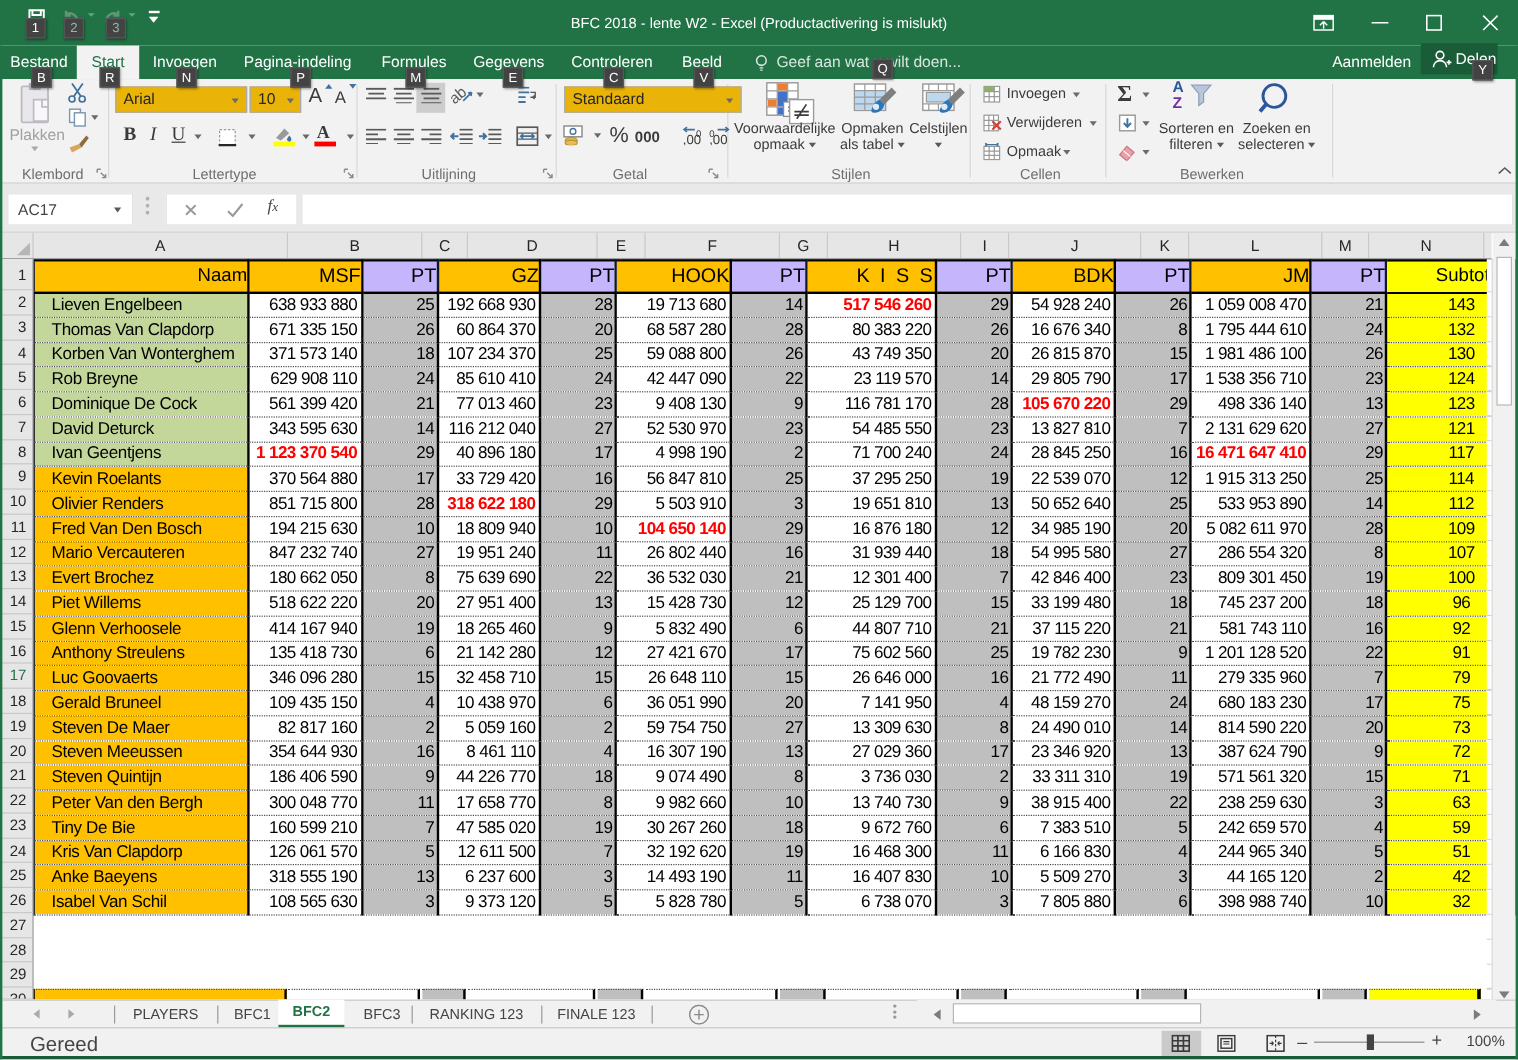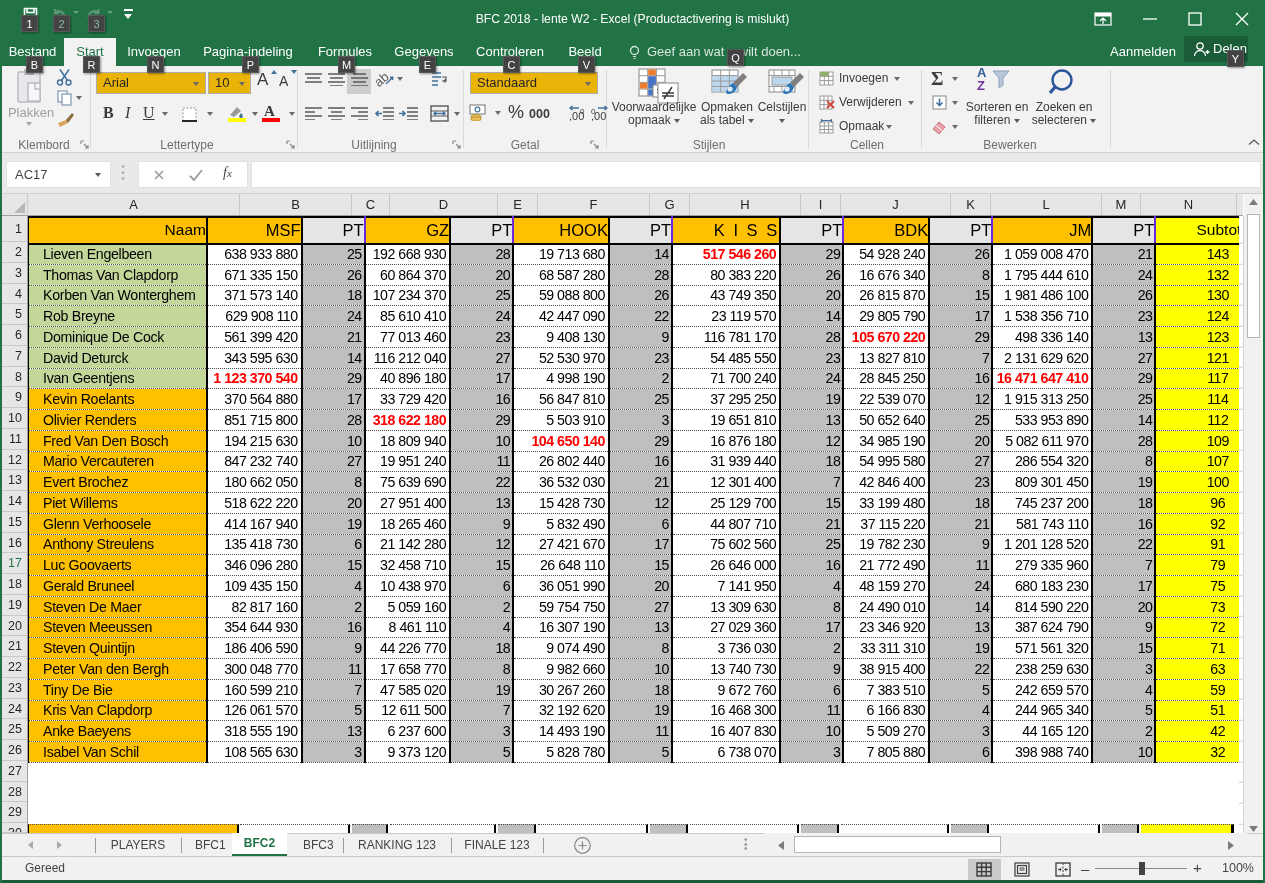--- a/index.html
+++ b/index.html
@@ -36,21 +36,21 @@
 .ch { position:absolute; top:0; height:21px; font-size:13px; color:#262626; text-align:center; line-height:21px; border-right:1px solid #c9c9c9; }
 #rowheads { position:absolute; left:2px; top:216px; width:26px; height:617px; background:#e6e6e6; border-right:1px solid #9f9f9f; }
 .rh { position:absolute; right:0; width:26px; font-size:12.5px; color:#262626; text-align:right; padding-right:5px; border-bottom:1px solid #c9c9c9; }
 
 #tablewrap { position:absolute; left:28px; top:216px; }
 table.sheet { border-collapse:collapse; table-layout:fixed; font-family:"Liberation Sans", sans-serif; }
 table.sheet td { overflow:hidden; white-space:nowrap; height:20.75px; padding:0; font-size:14.2px; color:#000; border-bottom:1px dotted #4d4d4d; }
 tr.hrow td { height:26.5px; border-top:2px solid #000; border-bottom:2.5px solid #000; font-weight:normal; text-align:right;padding-left:40px; }
 table.sheet td.hA { background:#ffc000; font-size:15.5px; border-right:2px solid #000; border-left:1px solid #000; }
 table.sheet td.hV { background:#ffc000; font-size:16.5px; border-right:2px solid #000; }
-table.sheet td.hP { background:#e5e5e5; font-size:16.5px; border-right:2px solid #6d28d9; }
+table.sheet td.hP { background:#c4b5fd; font-size:16.5px; border-right:2px solid #0f172a; }
 table.sheet td.hS { background:#ffff00; font-size:15.5px; border-right:3px solid #000; position:relative; }
 .cm { position:absolute; right:0; top:0; width:0; height:0; border-left:5px solid transparent; border-top:5px solid #e00000; }
 table.sheet td.nmg, table.sheet td.nmo { padding-left:14px; font-size:14.2px; letter-spacing:-.3px; border-right:2px solid #000; border-left:1px solid #000; }
 table.sheet td.nmg { background:#c4d79b; }
 table.sheet td.nmo { background:#ffc000; }
 table.sheet td.num { text-align:right; padding-right:3px; letter-spacing:-.5px; background:#fff; border-right:2px solid #000; }
 table.sheet td.pt { text-align:right; padding-right:2px; letter-spacing:-.5px; background:#bfbfbf; border-right:2px solid #000; }
 table.sheet td.sub { text-align:center; padding-left:17px; letter-spacing:-.5px; background:#ffff00; border-right:3px solid #000; }
 table.sheet td.red { color:#fe0000; font-weight:bold; }
 
@@ -61,21 +61,21 @@
 #vscroll { position:absolute; left:1244px; top:194px; width:19px; height:645px; background:#f1f1f1; }
 #vthumb { position:absolute; left:1246.5px; top:214px; width:13.5px; height:124px; background:#fff; border:1px solid #b5b5b5; }
 
 #tabbar { position:absolute; left:2px; top:833px; width:1261px; height:23px; background:#f1f1f1; border-top:1px solid #c9c9c9; font-size:12px; color:#444; }
 .stab { position:absolute; top:0; height:23px; line-height:22px; }
 .tsep { position:absolute; top:4px; width:1px; height:15px; background:#9a9a9a; }
 #bfc2tab { position:absolute; left:232px; top:833px; z-index:5; width:55px; height:23px; background:#fff; border-bottom:2px solid #217346; color:#217346; font-weight:bold; font-size:12px; text-align:center; line-height:21px; }
 #hscroll { position:absolute; left:764px; top:833px; width:483px; height:23px; background:#f1f1f1; }
 #hthumb { position:absolute; left:794px; top:836px; width:207px; height:17px; background:#fff; border:1px solid #b5b5b5; }
 #statusbar { position:absolute; left:2px; top:856px; width:1261px; height:24px; background:#f1f1f1; border-top:1px solid #c8c8c8; }
-#statusbar .txt { position:absolute; left:23px; top:4px; font-size:12px; color:#444; }
+#statusbar .txt { position:absolute; left:23px; top:4px; font-size:17px; color:#444; }
 #bottomedge { position:absolute; left:0; top:880px; width:1265px; height:3px; background:#1a5c38; }
 #leftedge { position:absolute; left:0; top:38px; width:2px; height:845px; background:#217346; }
 #rightedge { position:absolute; left:1263px; top:38px; width:2px; height:845px; background:#217346; }
 svg { display:block; }
 .icolabel { font-size:12px; color:#3b3b3b; text-align:center; line-height:13px; }
 </style>
 </head>
 <body>
 <div id="win">
 
@@ -252,21 +252,21 @@
         <rect x="1" y="1" width="17" height="15" fill="none" stroke="#595959" stroke-width="1.4"></rect>
         <path d="M1 6 h17 M1 11 h17" stroke="#595959" stroke-width="1"></path>
         <path d="M4 8.5 h11 M6 6.5 L4 8.5 l2 2 M13 6.5 l2 2 -2 2" stroke="#41719c" stroke-width="1.4" fill="none"></path>
       </svg>
   <span class="abs caret" style="left:452px;top:46px"></span>
   <div class="glabel" style="left:327px;width:90px">Uitlijning</div>
   <svg class="launch" style="left:450px" width="10" height="10" viewBox="0 0 10 10">
         <path d="M1 1 h3 M1 1 v3 M8 5 v3 h-3 M4 4 l4 4 M8 8 l-2 0 M8 8 l0 -2" stroke="#8a8a8a" stroke-width="1.2" fill="none"></path>
       </svg>
 
-  <div class="combo" style="left:468px;top:6px;width:128px;height:22px;line-height:20px;padding-left:6px">Standaard<span class="caret" style="position:absolute;right:6px;top:9px"></span></div>
+  <div class="combo" style="left:468px;top:6px;width:148px;height:22px;line-height:20px;padding-left:6px">Standaard<span class="caret" style="position:absolute;right:6px;top:9px"></span></div>
   <svg class="abs" style="left:467px;top:37px" width="20" height="18" viewBox="0 0 20 18">
         <rect x="1" y="2" width="15" height="9" fill="#fff" stroke="#8a8a8a" stroke-width="1.2"></rect>
         <circle cx="8.5" cy="6.5" r="2.4" fill="none" stroke="#41719c" stroke-width="1.1"></circle>
         <ellipse cx="7" cy="14" rx="5" ry="2.6" fill="#e8bd55" stroke="#b8933e" stroke-width="1"></ellipse>
         <ellipse cx="7" cy="16" rx="5" ry="2.2" fill="#e8bd55" stroke="#b8933e" stroke-width="1"></ellipse>
       </svg>
   <span class="abs caret" style="left:493px;top:45px"></span>
   <div class="abs" style="left:506px;top:36px;font-size:18px;color:#3b3b3b">%</div>
   <div class="abs" style="left:527px;top:41px;font-size:12.5px;font-weight:bold;color:#3b3b3b">000</div>
   <svg class="abs" style="left:563px;top:39px" width="22" height="16" viewBox="0 0 22 16">

